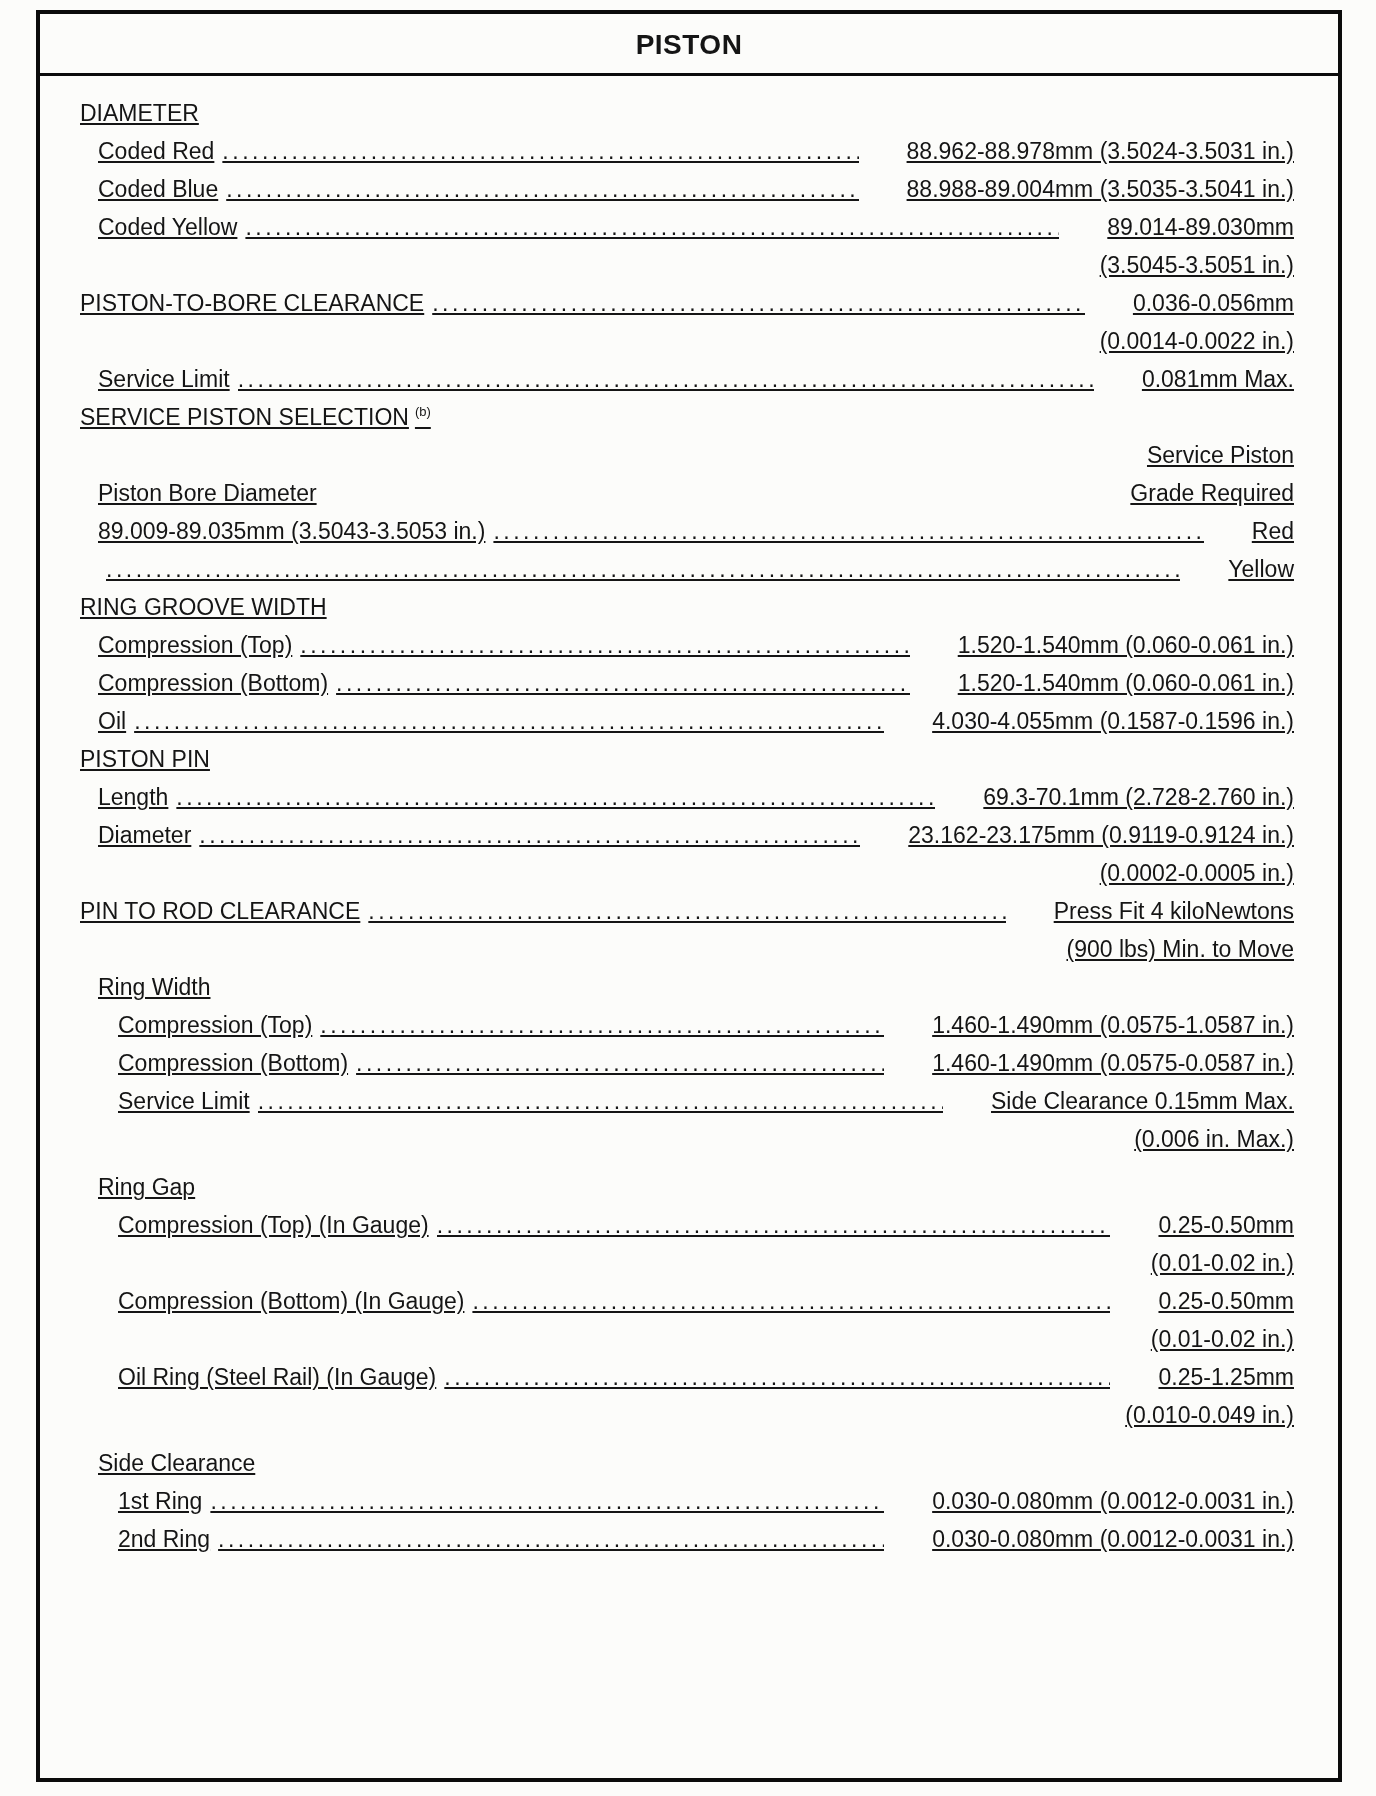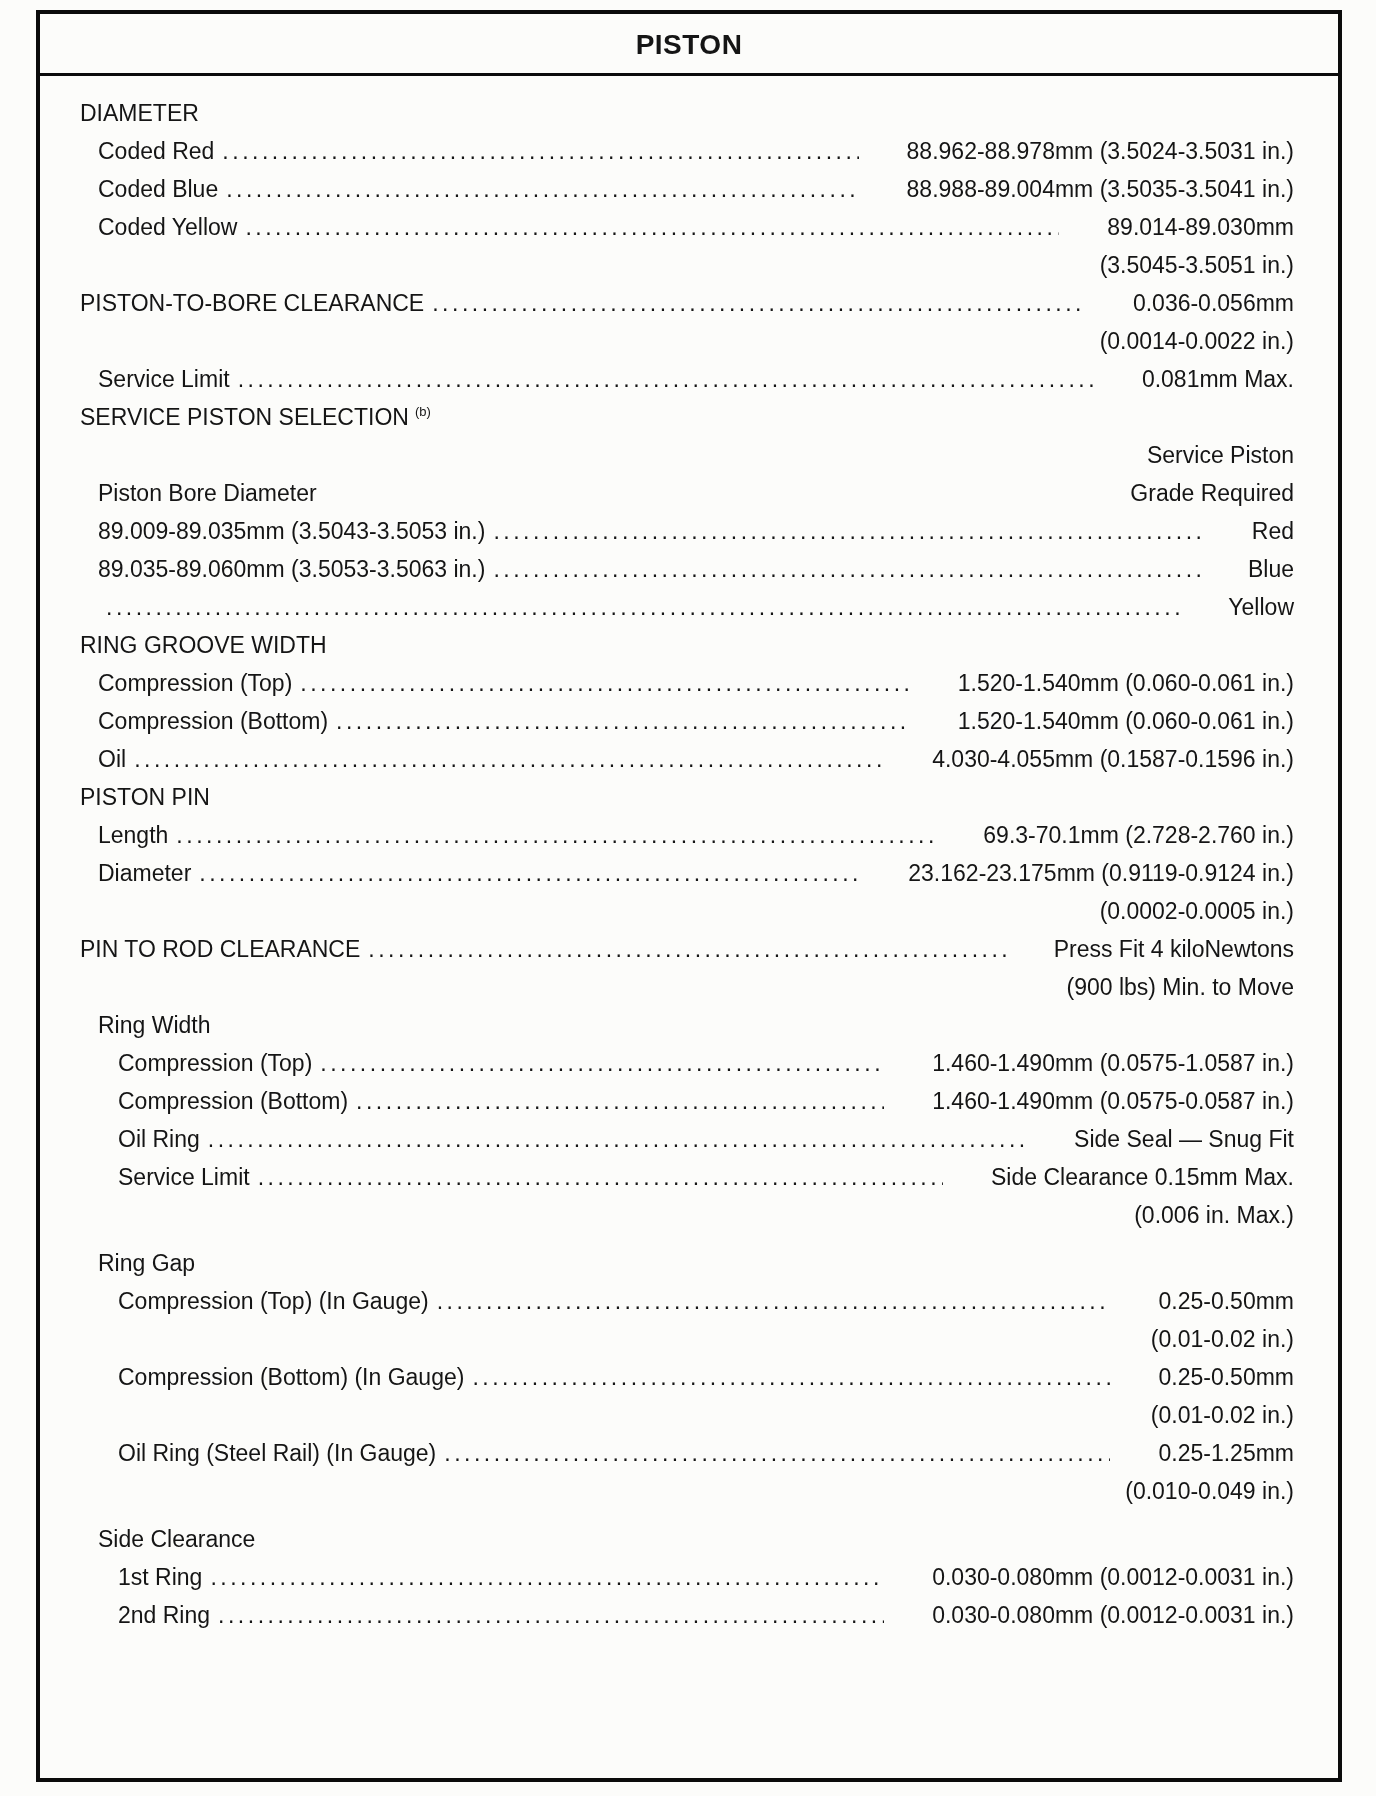--- a/index.html
+++ b/index.html
@@ -31,20 +31,21 @@
   }
   .title {
     font-weight: 700;
     font-size: 28px;
     letter-spacing: 0.5px;
   }
   .content {
     flex: 1;
     padding: 18px 44px 0 40px;
     overflow: hidden;
+    text-decoration: underline;
   }
   .row {
     display: flex;
     align-items: baseline;
     height: 38px;
     line-height: 38px;
     font-size: 23px;
     white-space: nowrap;
   }
   .indent-1 { padding-left: 18px; }
@@ -130,25 +131,20 @@
           <span class="label">Piston Bore Diameter</span>
           <span class="leader"></span>
           <span class="value">Grade Required</span>
         </div>
         <div class="row indent-1">
           <span class="label">89.009-89.035mm (3.5043-3.5053 in.)</span>
           <span class="leader dotted"></span>
           <span class="value">Red</span>
         </div>
         <div class="row indent-1">
-          <span class="label">89.035-89.060mm (3.5053-3.5063 in.)</span>
-          <span class="leader dotted"></span>
-          <span class="value">Blue</span>
-        </div>
-        <div class="row indent-1">
           <span class="leader dotted"></span>
           <span class="value">Yellow</span>
         </div>
         <div class="row indent-0">
           <span class="label">RING GROOVE WIDTH</span>
           <span class="leader"></span>
         </div>
         <div class="row indent-1">
           <span class="label">Compression (Top)</span>
           <span class="leader dotted"></span>
@@ -199,25 +195,20 @@
         </div>
         <div class="row indent-2">
           <span class="label">Compression (Top)</span>
           <span class="leader dotted"></span>
           <span class="value">1.460-1.490mm (0.0575-1.0587 in.)</span>
         </div>
         <div class="row indent-2">
           <span class="label">Compression (Bottom)</span>
           <span class="leader dotted"></span>
           <span class="value">1.460-1.490mm (0.0575-0.0587 in.)</span>
-        </div>
-        <div class="row indent-2">
-          <span class="label">Oil Ring</span>
-          <span class="leader dotted"></span>
-          <span class="value">Side Seal — Snug Fit</span>
         </div>
         <div class="row indent-2">
           <span class="label">Service Limit</span>
           <span class="leader dotted"></span>
           <span class="value">Side Clearance 0.15mm Max.</span>
         </div>
         <div class="row indent-0">
           <span class="label"></span>
           <span class="leader"></span>
           <span class="value">(0.006 in. Max.)</span>

